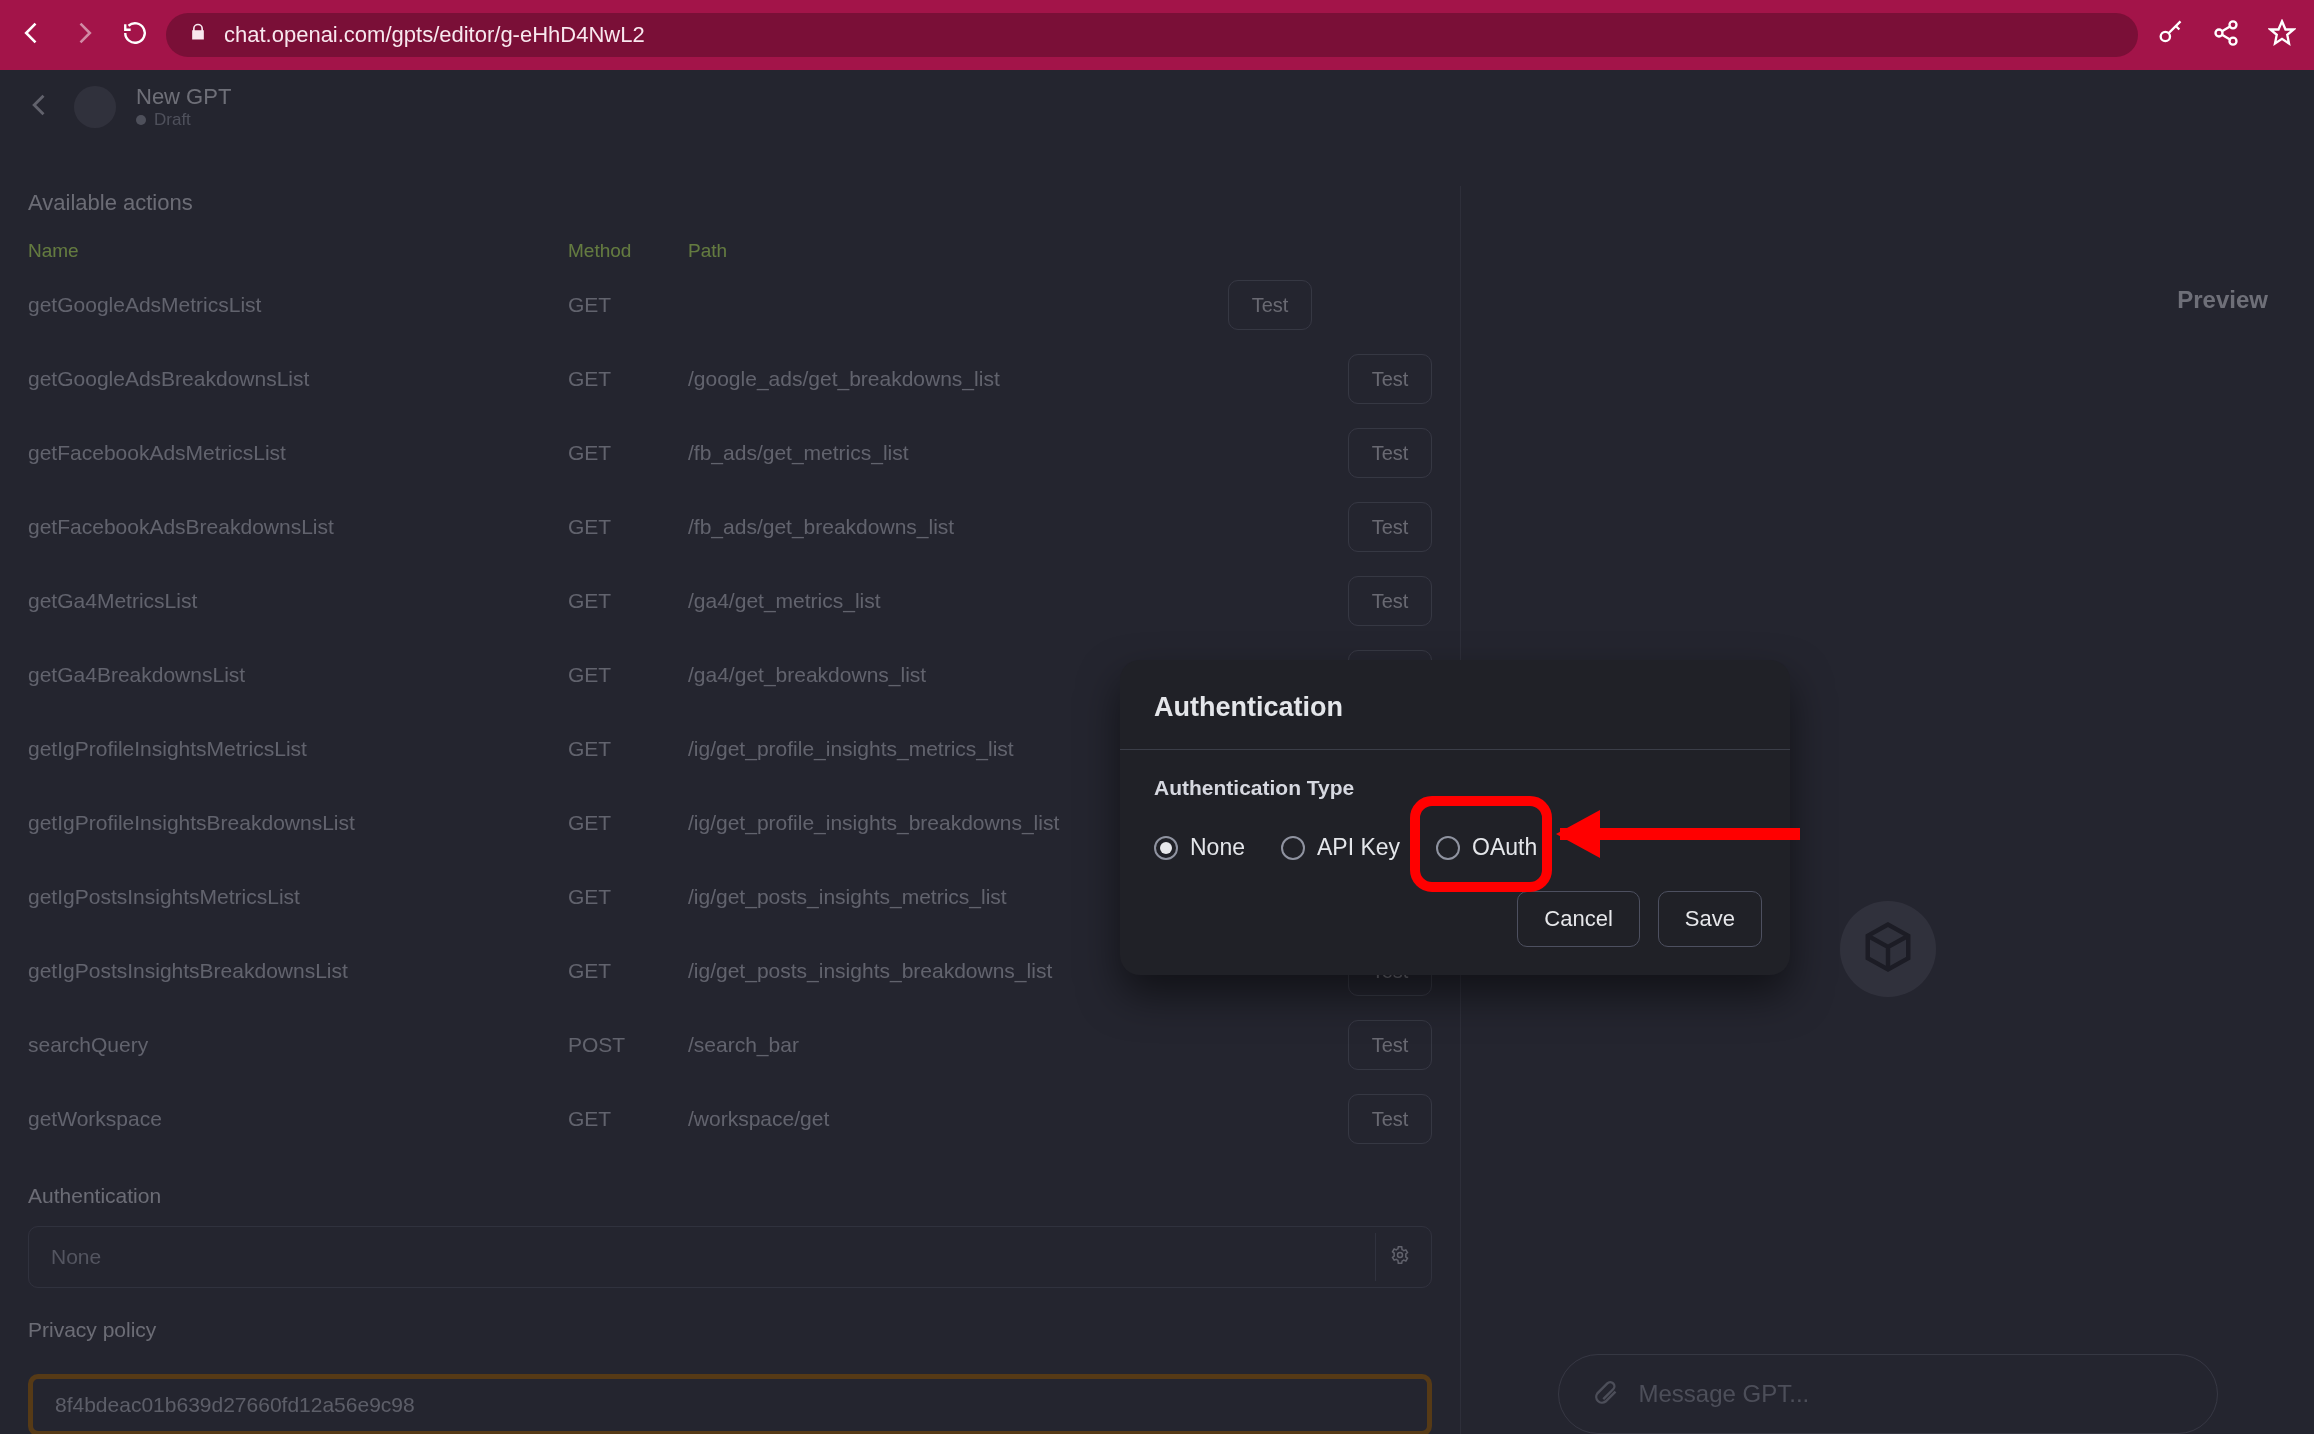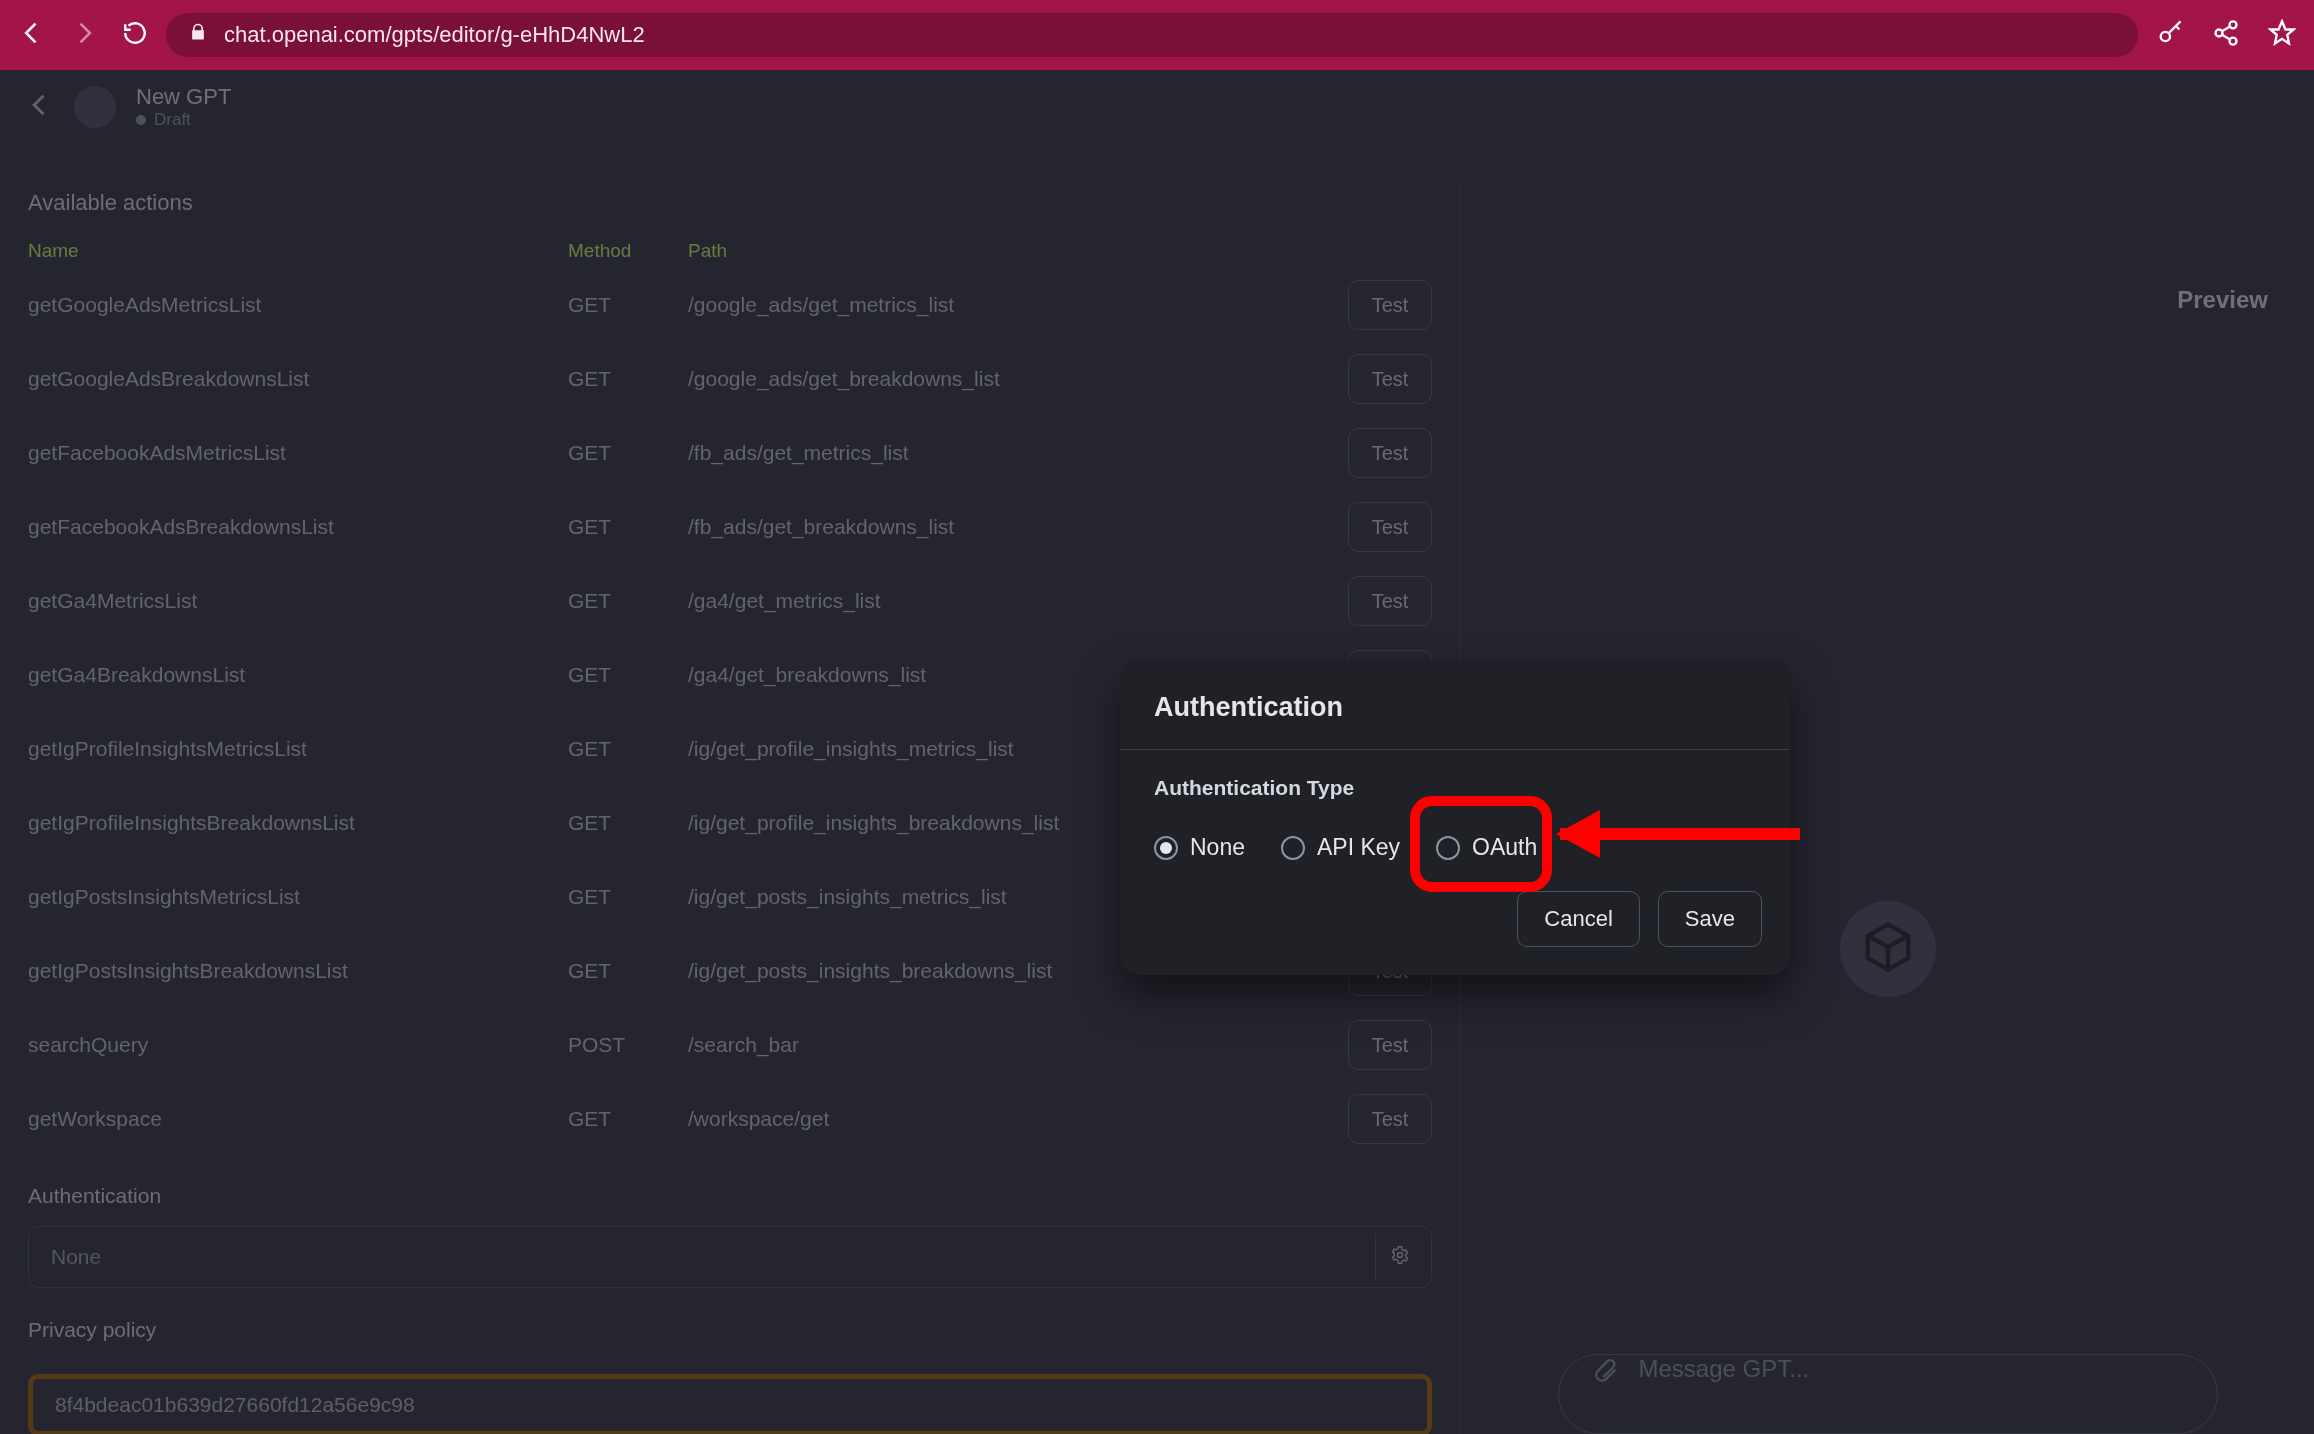--- a/index.html
+++ b/index.html
@@ -48,21 +48,21 @@
   .auth-field .gear{width:48px;height:48px;border-left:1px solid #4d5060;display:flex;align-items:center;justify-content:center;}
   .auth-field .gear svg{width:20px;height:20px;color:#b8bbc6;}
 
   .privacy{margin-top:30px;}
   .privacy input{margin-top:14px;width:100%;height:62px;border:5px solid #a16207;border-radius:10px;background:transparent;color:#aeb1bd;font-size:21px;padding:0 22px;outline:none;}
 
   
   .preview-title{position:absolute;top:100px;right:46px;font-size:24px;color:#d6d8e0;font-weight:600;}
   .model-circle{position:absolute;top:715px;left:50%;transform:translateX(-50%);width:96px;height:96px;border-radius:50%;background:#4d4f5c;display:flex;align-items:center;justify-content:center;}
   .model-circle svg{width:54px;height:54px;color:#1f2128;}
-  .msg-bar{position:absolute;bottom:46px;left:50%;transform:translateX(-50%);width:660px;height:80px;border:1px solid #5a5d6c;border-radius:40px;display:flex;gap:20px;padding:0 32px;color:#8b8f9c;font-size:24px;}
+  .msg-bar{position:absolute;bottom:46px;left:50%;transform:translateX(-50%);width:660px;height:80px;border:1px solid #5a5d6c;border-radius:40px;display:flex;align-items:center;gap:20px;padding:12px 32px;color:#8b8f9c;font-size:24px;}
   .msg-bar svg{width:28px;height:28px;}
 
   
   .modal{position:absolute; top:590px; left:1120px; width:670px; background:#202127; border-radius:20px; box-shadow:0 20px 40px rgba(0,0,0,0.5); z-index:50; color:#e4e6ea;}
   .modal-head{padding:32px 34px 26px 34px; font-size:27px; font-weight:600; border-bottom:1px solid #3b3e48;}
   .modal-body{padding:26px 34px 12px 34px;}
   .mb-label{font-size:21px;color:#d6d8e0;font-weight:600;margin-bottom:34px;}
   .radios{display:flex;gap:36px;font-size:23px;align-items:center;}
   .radio{display:flex;align-items:center;gap:12px;}
   .rdot{width:24px;height:24px;border-radius:50%;border:2px solid #8f93a0;display:inline-flex;align-items:center;justify-content:center;}
@@ -137,21 +137,20 @@
       <div class="tbl-head">
         <div>Name</div>
         <div>Method</div>
         <div>Path</div>
         <div></div>
       </div>
       <div id="rows">
           <div class="row">
             <div>getGoogleAdsMetricsList</div>
             <div>GET</div>
-            <div>/google_ads/get_metrics_list</div>
             <div class="test-btn">Test</div>
           </div>
           <div class="row">
             <div>getGoogleAdsBreakdownsList</div>
             <div>GET</div>
             <div>/google_ads/get_breakdowns_list</div>
             <div class="test-btn">Test</div>
           </div>
           <div class="row">
             <div>getFacebookAdsMetricsList</div>

